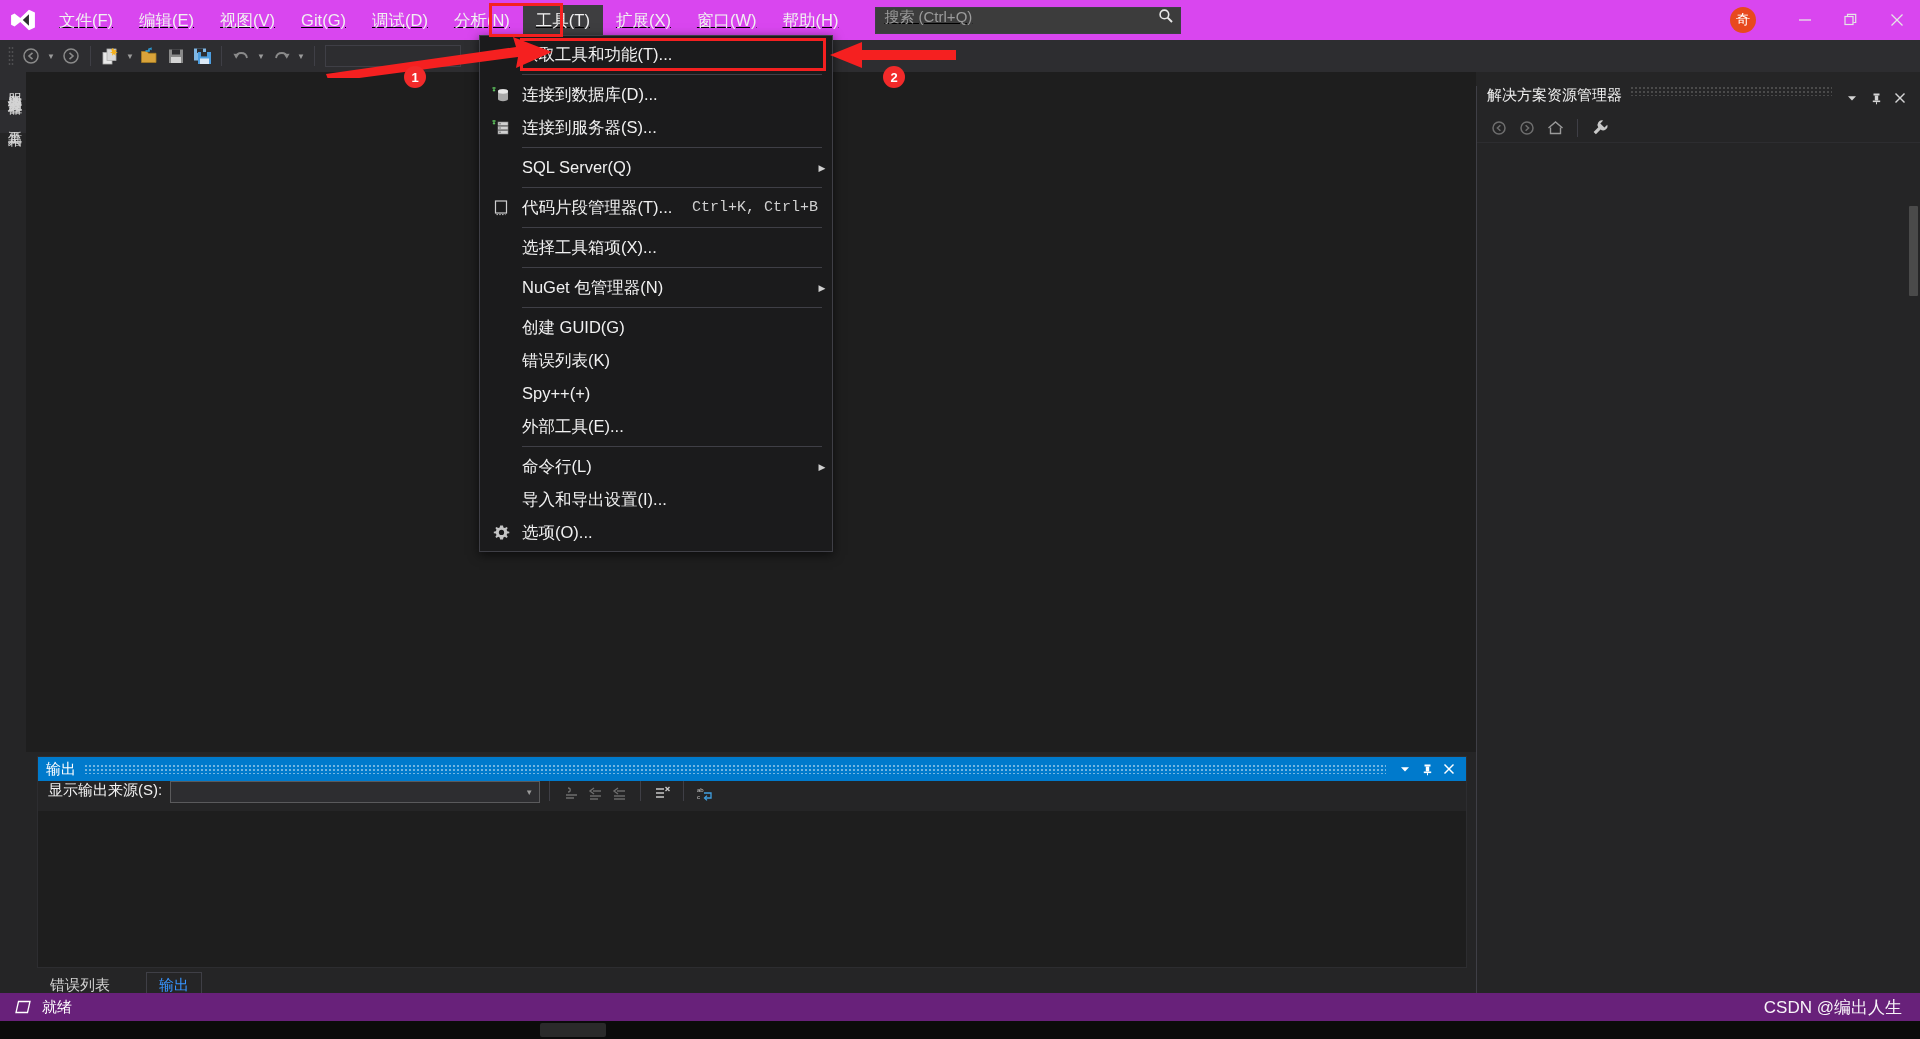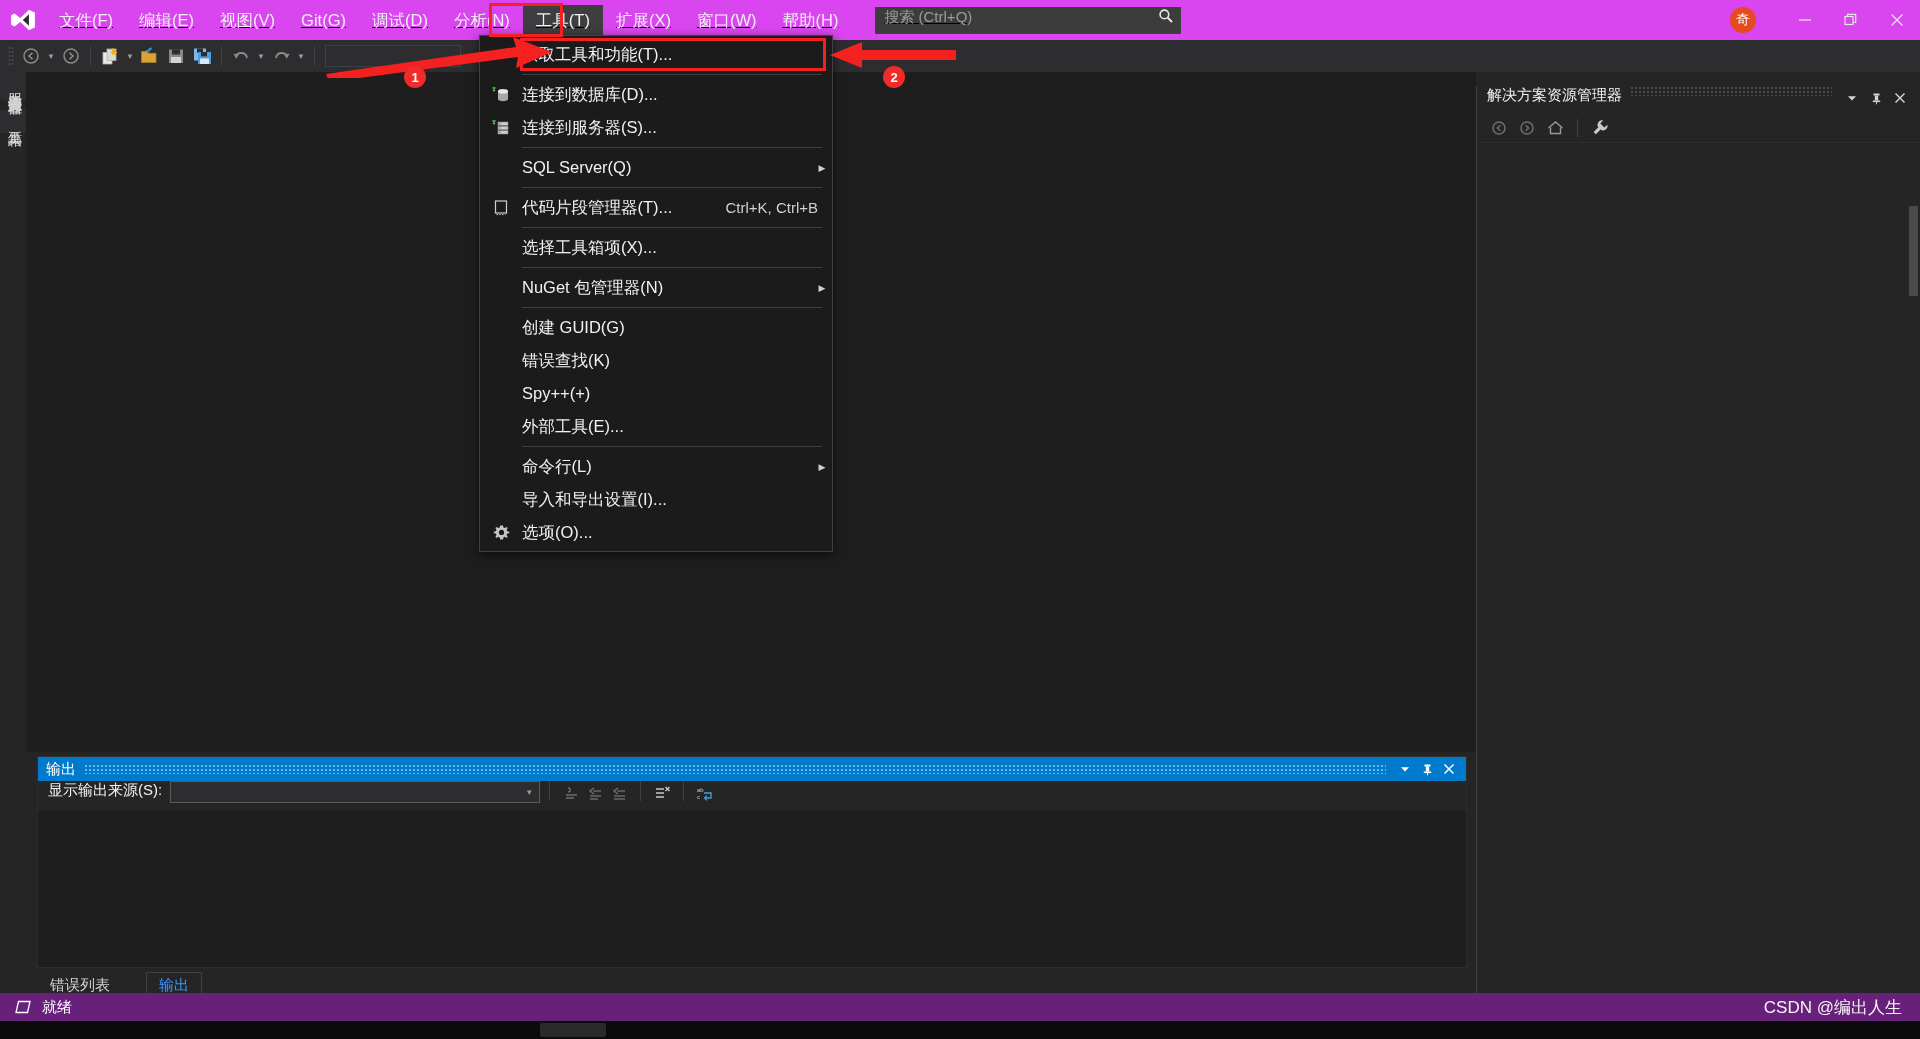--- a/index.html
+++ b/index.html
@@ -125,21 +125,21 @@
     display: flex; align-items: center;
     height: 33px;
     color: #f1f1f1; font-size: 16.5px;
     cursor: default;
   }
   .mrow .micon {
     width: 42px; flex: 0 0 42px;
     display: flex; align-items: center; justify-content: center;
   }
   .mrow .mlabel { flex: 1; white-space: nowrap; }
-  .mrow .mkey { color: #d0d0d0; font-size: 15px; padding-right: 14px; white-space: nowrap; }
+  .mrow .mkey { color: #d0d0d0; font-size: 15px; padding-right: 14px; white-space: nowrap; font-family: Liberation Mono, monospace; }
   .mrow .marrow { width: 20px; color: #cfcfcf; font-size: 9px; display:flex; align-items:center; justify-content:center;}
   .msep { height: 1px; background: #3f3f46; margin: 3px 10px 3px 42px; }
   .mrow.highlight::after {
     content: ""; position: absolute;
     left: 40px; right: 6px; top: 0px; bottom: 0px;
     border: 3px solid #f52020;
     pointer-events: none;
   }
 
   
@@ -486,21 +486,21 @@
       <span class="marrow">▶</span>
     </div>
     <div class="msep"></div>
 
     <div class="mrow">
       <span class="micon"></span>
       <span class="mlabel">创建 GUID(G)</span>
     </div>
     <div class="mrow">
       <span class="micon"></span>
-      <span class="mlabel">错误查找(K)</span>
+      <span class="mlabel">错误列表(K)</span>
     </div>
     <div class="mrow">
       <span class="micon"></span>
       <span class="mlabel">Spy++(+)</span>
     </div>
     <div class="mrow">
       <span class="micon"></span>
       <span class="mlabel">外部工具(E)...</span>
     </div>
     <div class="msep"></div>

